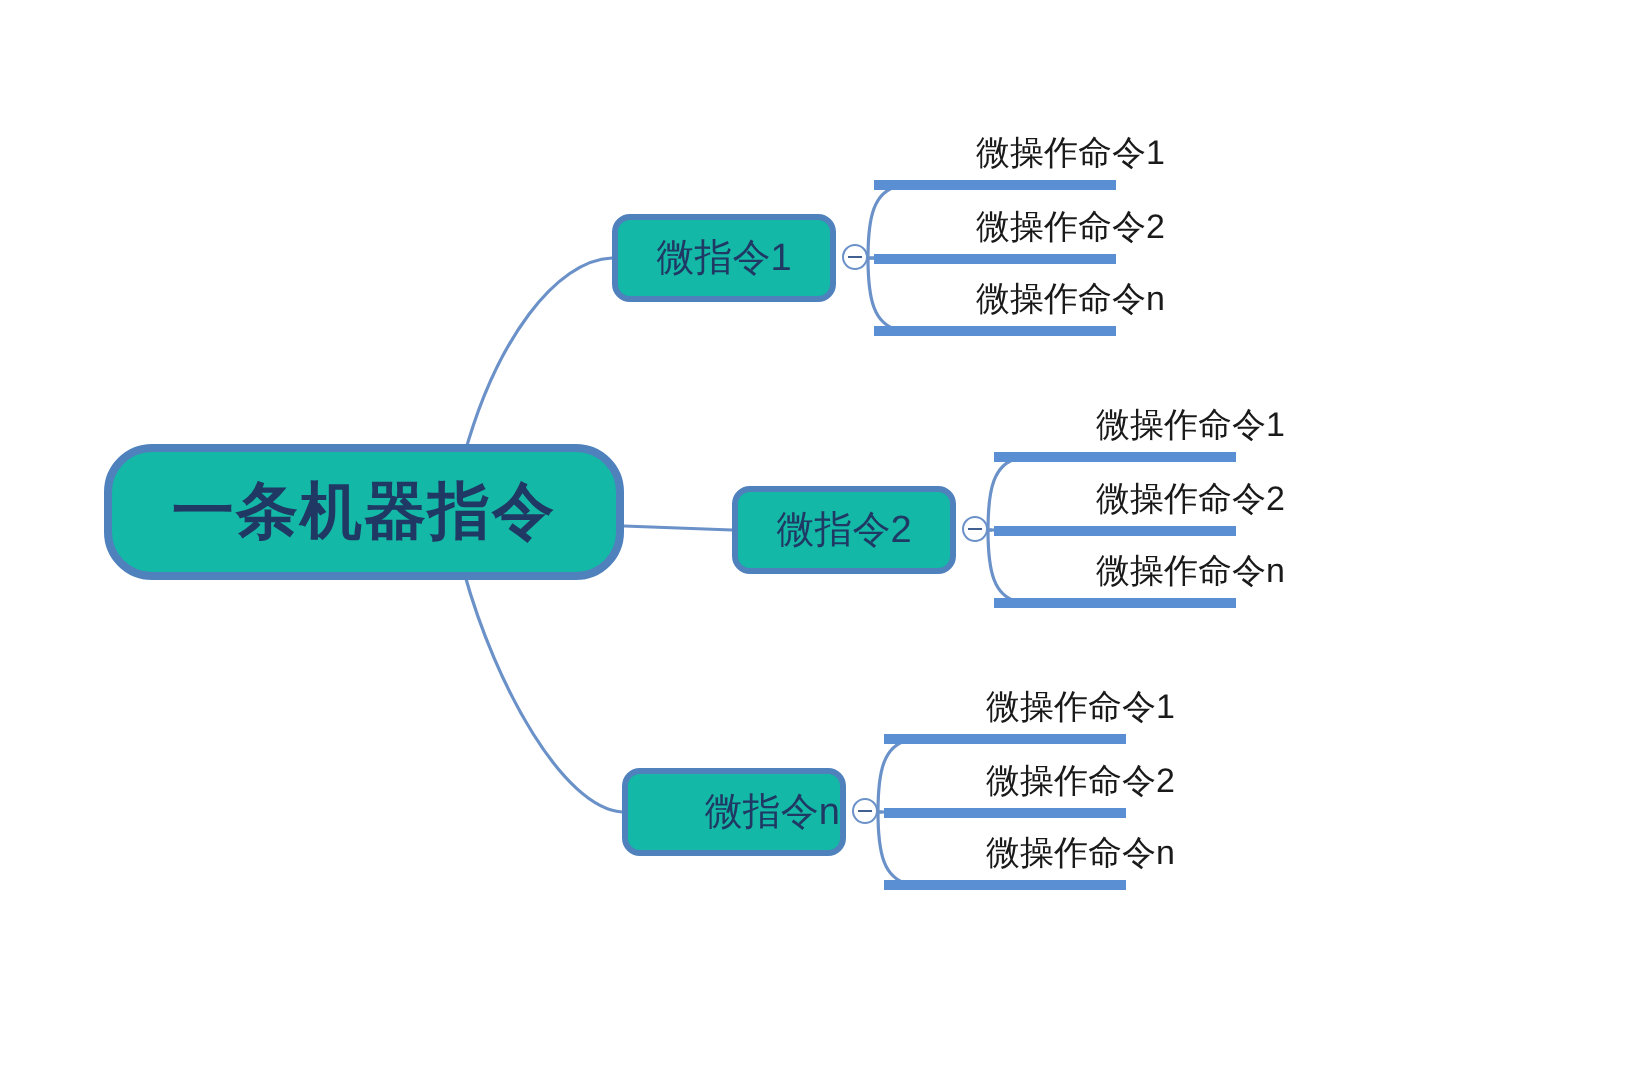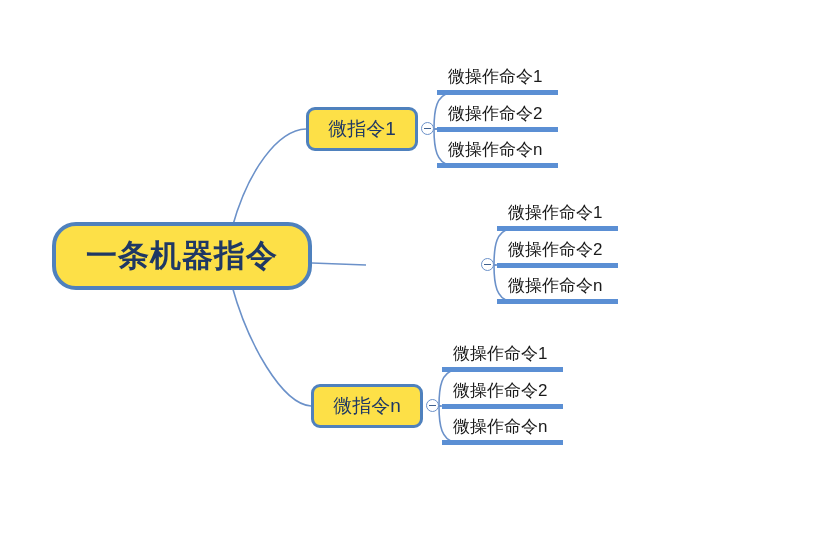--- a/index.html
+++ b/index.html
@@ -19,21 +19,21 @@
     position: absolute;
     left: 0;
     top: 0;
     width: 814px;
     height: 541px;
     pointer-events: none;
   }
   .node {
     position: absolute;
     box-sizing: border-box;
-    background: #fde047;
+    background: #14b8a6;
     border: 3px solid #4f81bd;
     border-radius: 10px;
     display: flex;
     align-items: center;
     justify-content: center;
     color: #1f3864;
     white-space: nowrap;
   }
   .root-node {
     left: 52px;
@@ -46,28 +46,29 @@
     font-weight: bold;
     letter-spacing: 1px;
   }
   .branch-node {
     font-size: 19px;
     font-weight: normal;
     border-radius: 9px;
   }
   #branch-0 { left: 306px; top: 107px;  width: 112px; height: 44px; }
   #branch-1 { left: 366px; top: 243px;  width: 112px; height: 44px; }
-  #branch-2 { left: 311px; top: 384px;  width: 112px; height: 44px; }
+  #branch-2 { left: 311px; top: 384px;  width: 112px; height: 44px; justify-content: flex-end; }
 
   .leaf {
     position: absolute;
     font-size: 17px;
     color: #1a1a1a;
     white-space: nowrap;
     line-height: 1;
+    margin-left: 40px;
   }
   .toggle {
     position: absolute;
     width: 13px;
     height: 13px;
     border: 1.4px solid #6b91c9;
     border-radius: 50%;
     background: #ffffff;
     box-sizing: border-box;
   }
@@ -119,20 +120,23 @@
     <rect x="442" y="440" width="121" height="5" fill="#5b8fd4"></rect>
   </svg>
 
   <div class="node root-node">
     <span>一条机器指令</span>
   </div>
 
   <div class="node branch-node" id="branch-0">
     <span>微指令1</span>
   </div>
+  <div class="node branch-node" id="branch-1">
+    <span>微指令2</span>
+  </div>
   <div class="node branch-node" id="branch-2">
     <span>微指令n</span>
   </div>
 
   <div class="toggle" id="toggle-0"></div>
   <div class="toggle" id="toggle-1"></div>
   <div class="toggle" id="toggle-2"></div>
 
   <div class="leaf" style="left:448px; top:68px;">微操作命令1</div>
   <div class="leaf" style="left:448px; top:105px;">微操作命令2</div>

